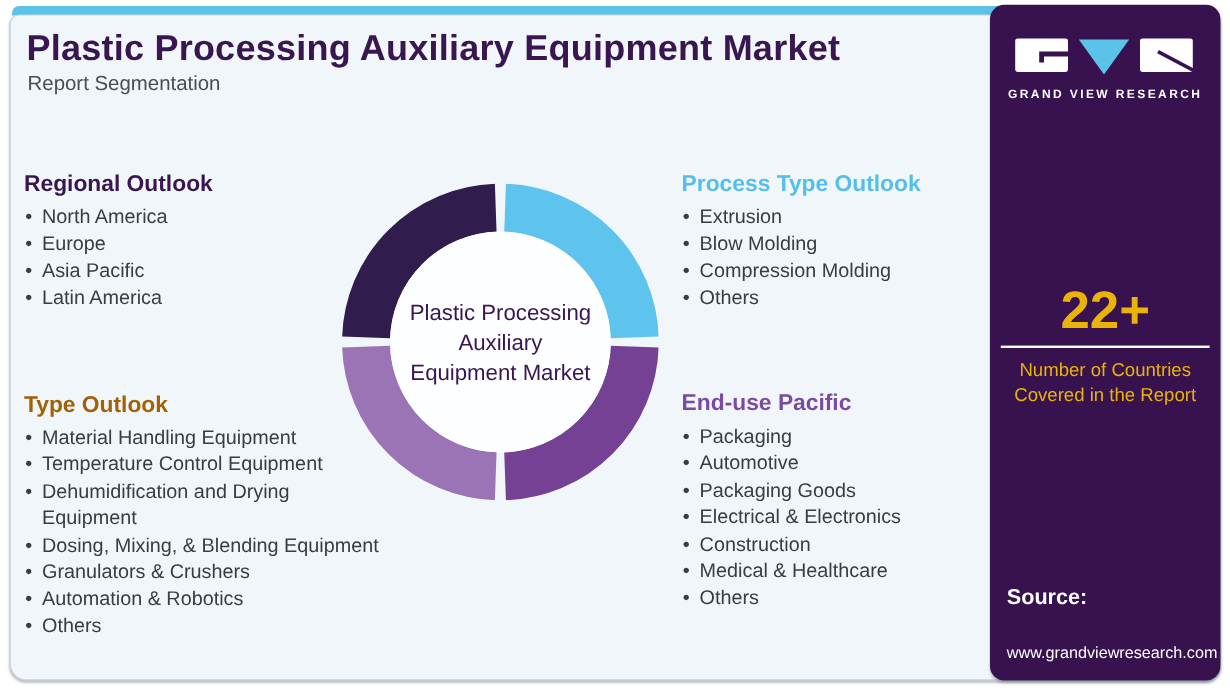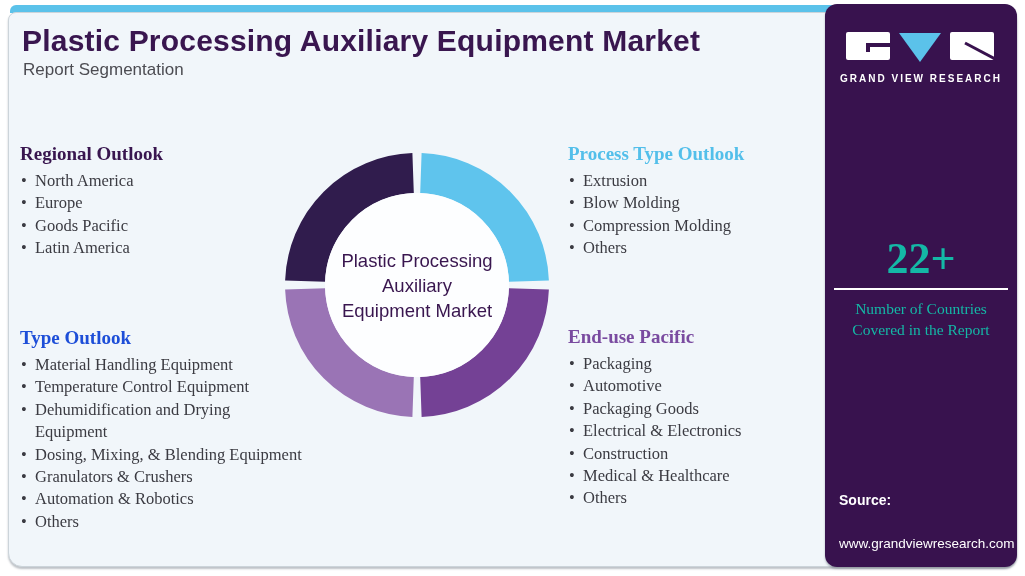--- a/index.html
+++ b/index.html
@@ -11,74 +11,74 @@
 
   .card { position:absolute; left:8px; right:8px; top:12px; bottom:9px;
     background:#f1f6fa; border:1px solid #ccd4da; border-radius:8px 8px 14px 14px;
     box-shadow:0 2px 2px rgba(110,120,130,.45); z-index:2; }
 
   .title { position:absolute; left:22px; top:24px; font-size:30px; font-weight:bold;
     color:#39164f; letter-spacing:.2px; z-index:4; }
   .subtitle { position:absolute; left:23px; top:60px; font-size:17px; color:#4c4c52; z-index:4; }
 
   
-  .section { position:absolute; z-index:4;font-family:Liberation Serif, serif; }
+  .section { position:absolute; z-index:4; }
   .section h3 { font-size:19px; font-weight:bold; margin-bottom:5px; }
   .section ul { list-style:none; }
   .section li { position:relative; font-size:16.5px; line-height:22.4px; color:#3b3b42;
     padding-left:15px; white-space:pre-line; }
   .section li::before { content:"•"; position:absolute; left:1px; top:0; color:#3b3b42; }
   .sec-regional { left:20px; top:143px; width:280px; }
   .sec-regional h3 { color:#39164f; }
   .sec-process { left:568px; top:143px; width:260px; }
   .sec-process h3 { color:#53bfea; }
   .sec-type { left:20px; top:327px; width:352px; }
-  .sec-type h3 { color:#1d4ed8; }
+  .sec-type h3 { color:#a16207; }
   .sec-enduse { left:568px; top:326px; width:260px; }
   .sec-enduse h3 { color:#7a4ba0; }
 
   
   .donut-wrap { position:absolute; left:285px; top:153px; width:264px; height:264px; z-index:3; }
   .donut-center-label { position:absolute; left:50%; top:50%; transform:translate(-50%,-50%);
     width:152px; text-align:center; font-size:18.5px; line-height:25px; color:#39164f; }
   .donut-hole { position:absolute; left:40px; top:40px; width:184px; height:184px;
     border-radius:50%; background:#fdfeff; }
 
   
   .sidebar { position:absolute; top:4px; right:8px; width:192px; bottom:9px;
     background:#38124e; border-radius:12px; z-index:5;
     box-shadow:0 2px 2px rgba(110,120,130,.5); }
   .logo { position:absolute; left:0; right:0; top:26px; text-align:center; }
   .logo-text { margin-top:5px; color:#ffffff; font-size:10px; font-weight:bold; letter-spacing:2px; }
-  .stat { position:absolute; left:9px; right:9px; top:232px; text-align:center; color:#14b8a6;font-family:Liberation Serif, serif; }
+  .stat { position:absolute; left:9px; right:9px; top:232px; text-align:center; color:#eab308; }
   .stat-value { font-size:44px; font-weight:bold; line-height:46px; }
   .stat-divider { border:none; border-top:2px solid #ffffff; margin:6px 0 8px 0; }
   .stat-label { font-size:15.5px; line-height:21px; }
   .source { position:absolute; left:14px; bottom:16px; color:#ffffff; }
-  .source-label { font-size:14px; font-weight:bold; margin-bottom:19px; }
+  .source-label { font-size:18px; font-weight:bold; margin-bottom:19px; }
   .source-url { font-size:13.5px;margin-top:28px; }
 </style>
 </head>
 <body>
 
 <div class="page">
 
   <div class="top-strip"></div>
 
   <div class="card"></div>
 
   <div class="title">Plastic Processing Auxiliary Equipment Market</div>
   <div class="subtitle">Report Segmentation</div>
 
   <div class="section sec-regional">
     <h3>Regional Outlook</h3>
     <ul>
       <li>North America</li>
       <li>Europe</li>
-      <li>Goods Pacific</li>
+      <li>Asia Pacific</li>
       <li>Latin America</li>
     </ul>
   </div>
 
   <div class="section sec-process">
     <h3>Process Type Outlook</h3>
     <ul>
       <li>Extrusion</li>
       <li>Blow Molding</li>
       <li>Compression Molding</li>

